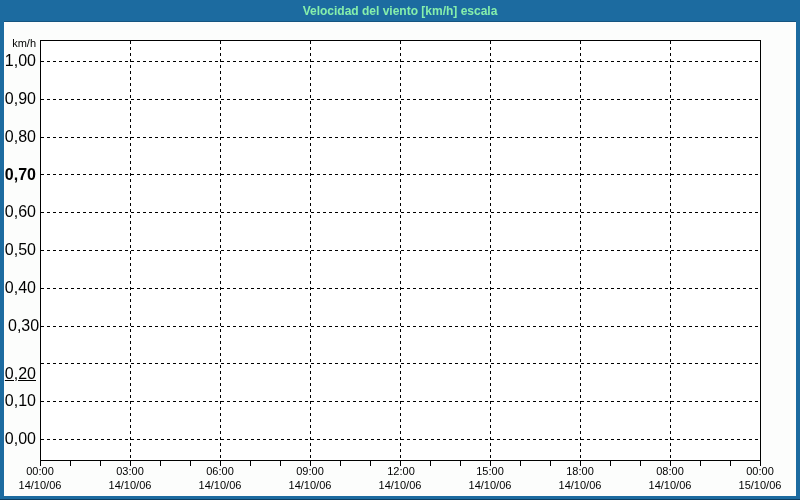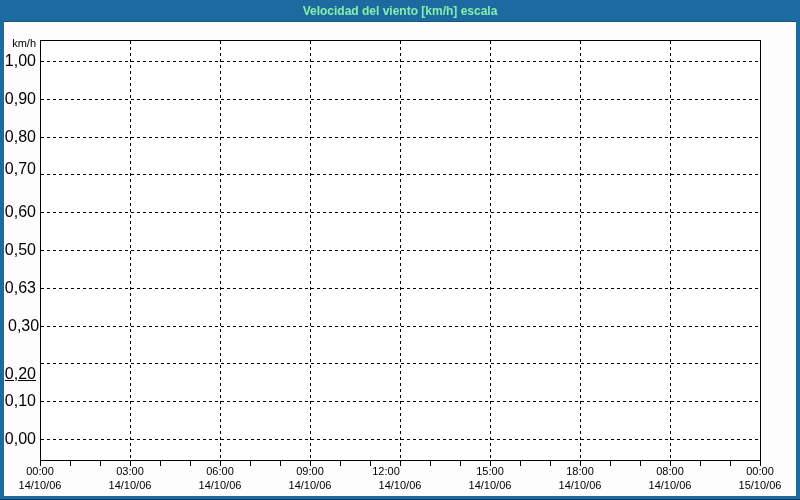--- a/index.html
+++ b/index.html
@@ -76,24 +76,24 @@
       <div class="vgrid" style="left: 269px;"></div>
       <div class="vgrid" style="left: 359px;"></div>
       <div class="vgrid" style="left: 449px;"></div>
       <div class="vgrid" style="left: 539px;"></div>
       <div class="vgrid" style="left: 629px;"></div>
     </div>
   <div id="axis-layer">
       <div class="ylab" style="top: 54px;">1,00</div>
       <div class="ylab" style="top: 91.8px;">0,90</div>
       <div class="ylab" style="top: 129.6px;">0,80</div>
-      <div class="ylab" style="top: 162px;">0,70</div>
+      <div class="ylab" style="top: 168px; font-weight: bold;">0,70</div>
       <div class="ylab" style="top: 205.2px;">0,60</div>
       <div class="ylab" style="top: 243px;">0,50</div>
-      <div class="ylab" style="top: 280.8px;">0,63</div>
+      <div class="ylab" style="top: 280.8px;">0,40</div>
       <div class="ylab" style="top: 318.6px; padding-left: 8px;">0,30</div>
       <div class="ylab" style="top: 367px; text-decoration: underline;">0,20</div>
       <div class="ylab" style="top: 394.2px;">0,10</div>
       <div class="ylab" style="top: 432px;">0,00</div>
       <div class="xtick" style="left: 40px; top: 461px;"></div>
       <div class="xtick" style="left: 70px; top: 461px;"></div>
       <div class="xtick" style="left: 100px; top: 461px;"></div>
       <div class="xtick" style="left: 130px; top: 461px;"></div>
       <div class="xtick" style="left: 160px; top: 461px;"></div>
       <div class="xtick" style="left: 190px; top: 461px;"></div>
@@ -117,21 +117,21 @@
       <div class="xtick" style="left: 730px; top: 461px;"></div>
       <div class="xtick" style="left: 760px; top: 461px;"></div>
       <div class="xtime" style="left: -5px; top: 464px;">00:00</div>
       <div class="xdate" style="left: -5px; top: 478px;">14/10/06</div>
       <div class="xtime" style="left: 85px; top: 464px;">03:00</div>
       <div class="xdate" style="left: 85px; top: 478px;">14/10/06</div>
       <div class="xtime" style="left: 175px; top: 464px;">06:00</div>
       <div class="xdate" style="left: 175px; top: 478px;">14/10/06</div>
       <div class="xtime" style="left: 265px; top: 464px;">09:00</div>
       <div class="xdate" style="left: 265px; top: 478px;">14/10/06</div>
-      <div class="xtime" style="left: 341px; top: 464px;">12:00</div>
+      <div class="xtime" style="left: 356px; top: 464px;">12:00</div>
       <div class="xdate" style="left: 355px; top: 478px;">14/10/06</div>
       <div class="xtime" style="left: 445px; top: 464px;">15:00</div>
       <div class="xdate" style="left: 445px; top: 478px;">14/10/06</div>
       <div class="xtime" style="left: 535px; top: 464px;">18:00</div>
       <div class="xdate" style="left: 535px; top: 478px;">14/10/06</div>
       <div class="xtime" style="left: 625px; top: 464px;">08:00</div>
       <div class="xdate" style="left: 625px; top: 478px;">14/10/06</div>
       <div class="xtime" style="left: 715px; top: 464px;">00:00</div>
       <div class="xdate" style="left: 715px; top: 478px;">15/10/06</div>
     </div>

